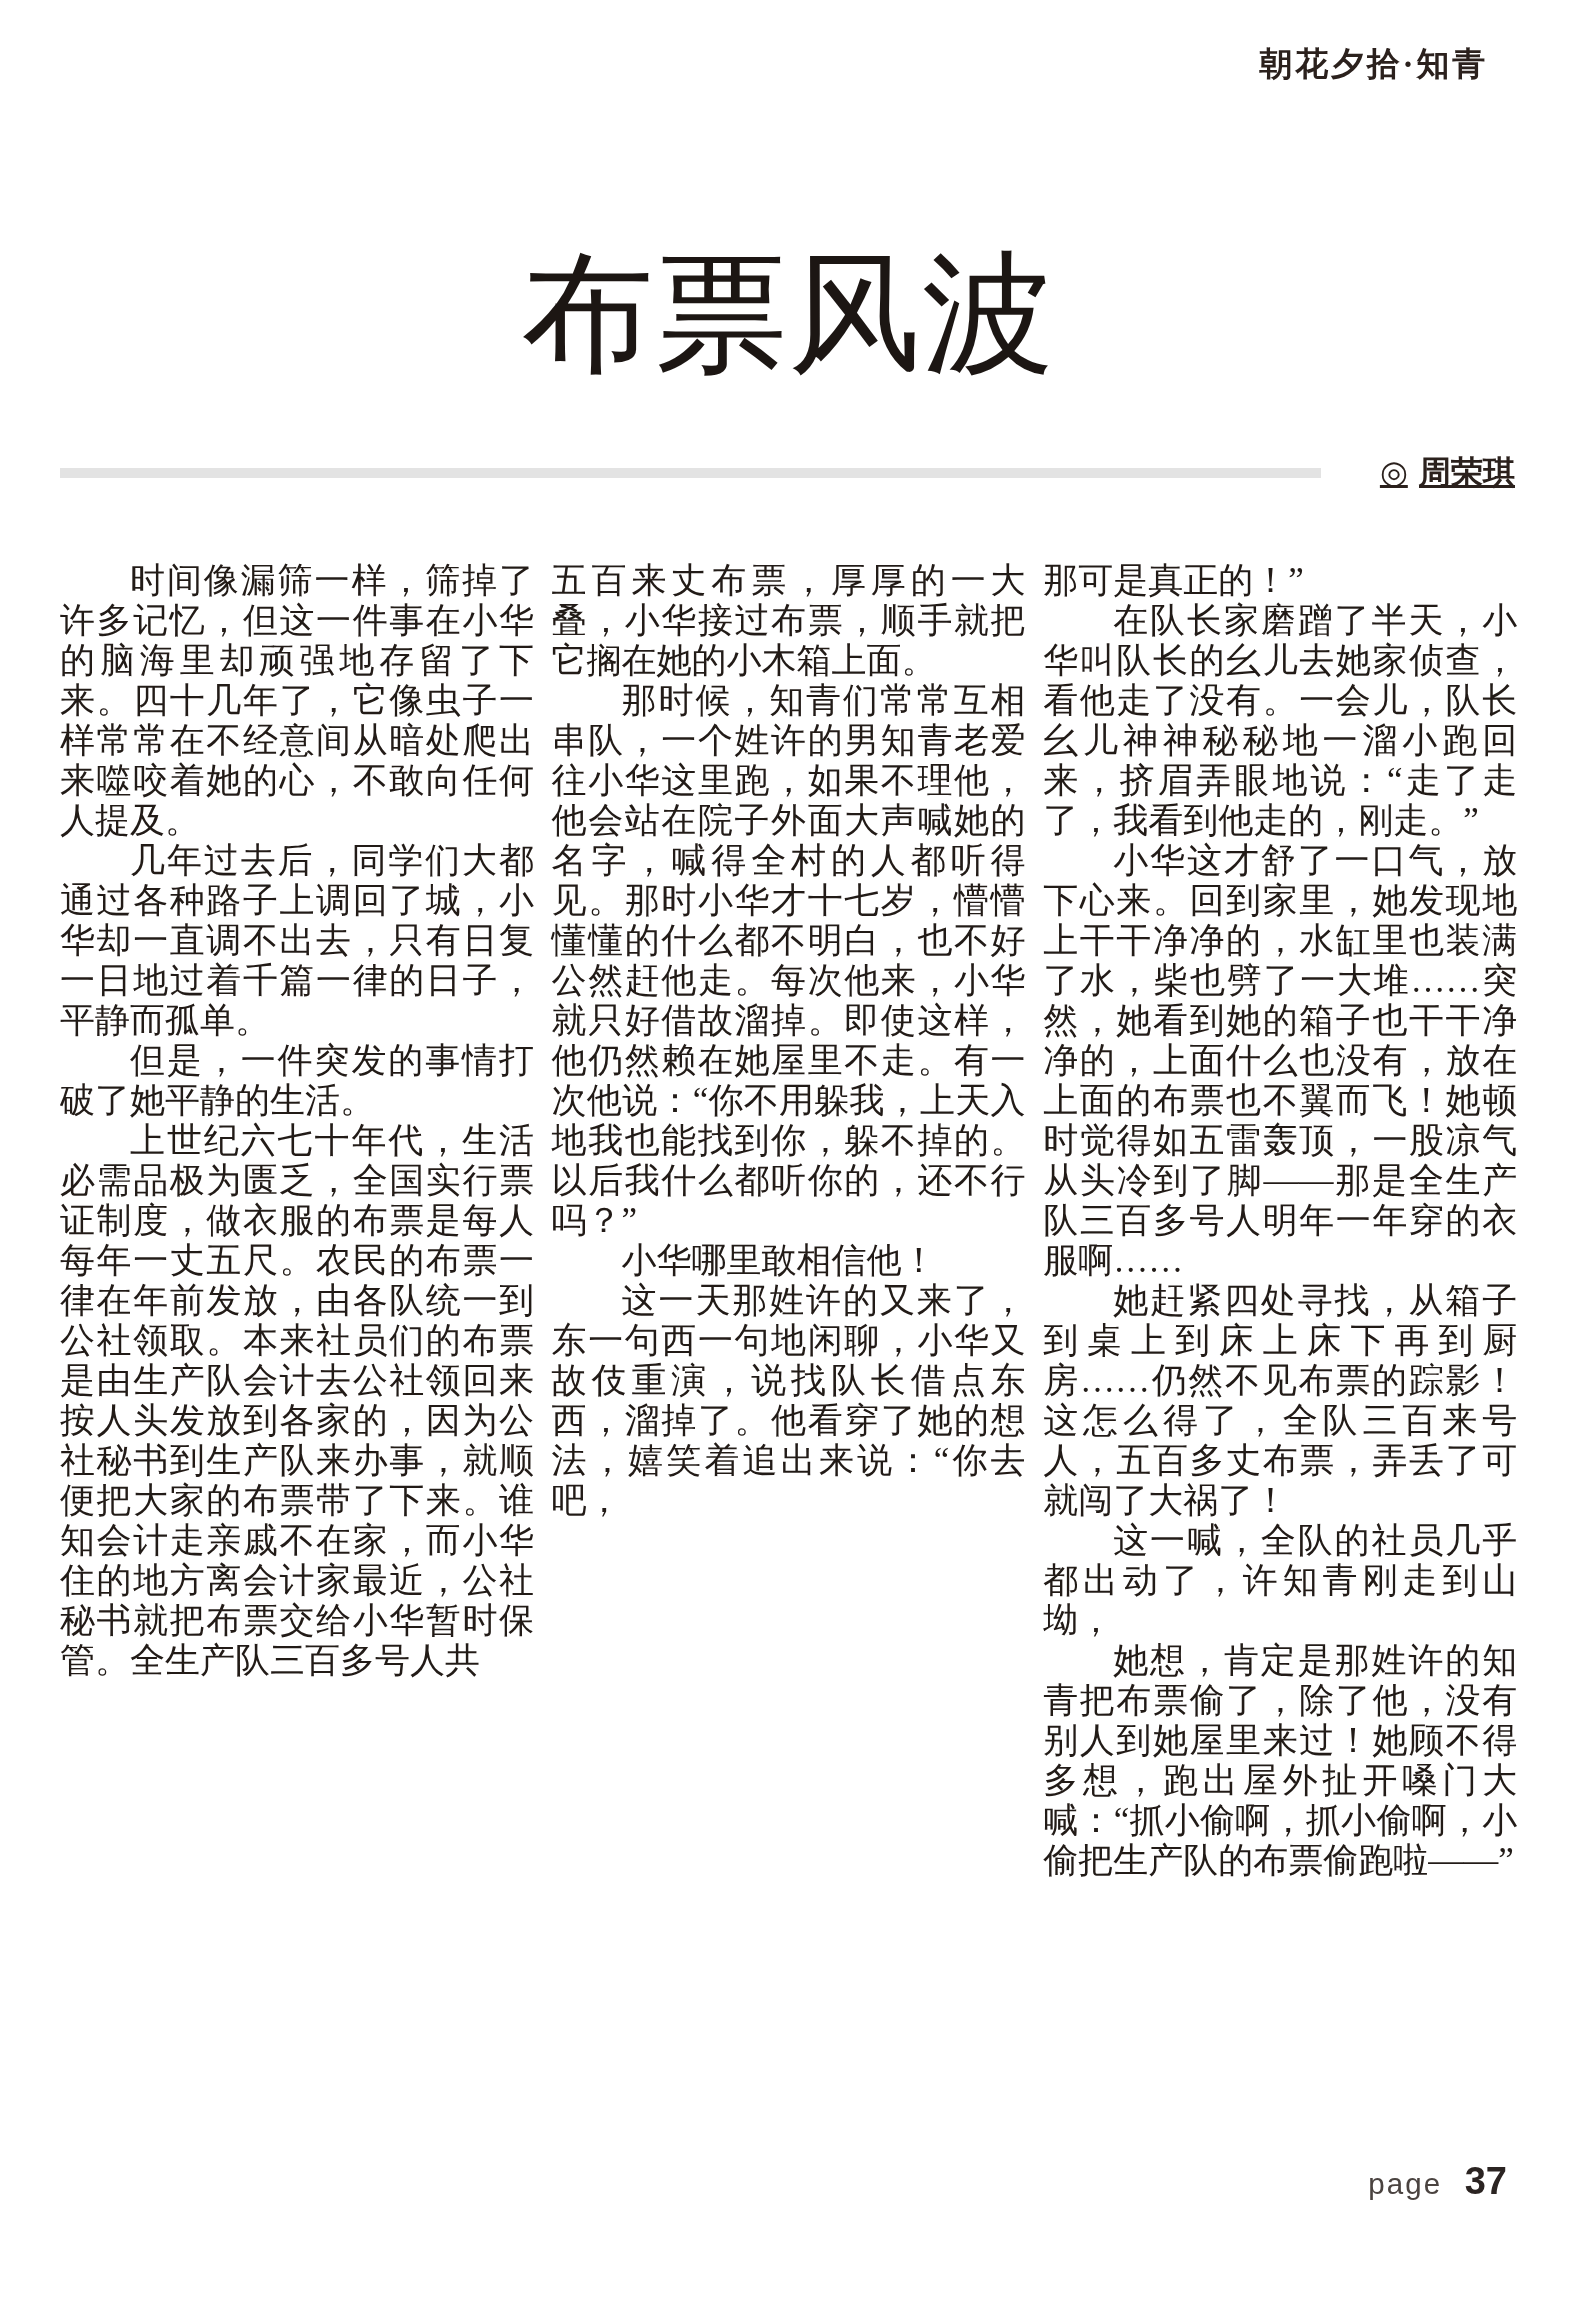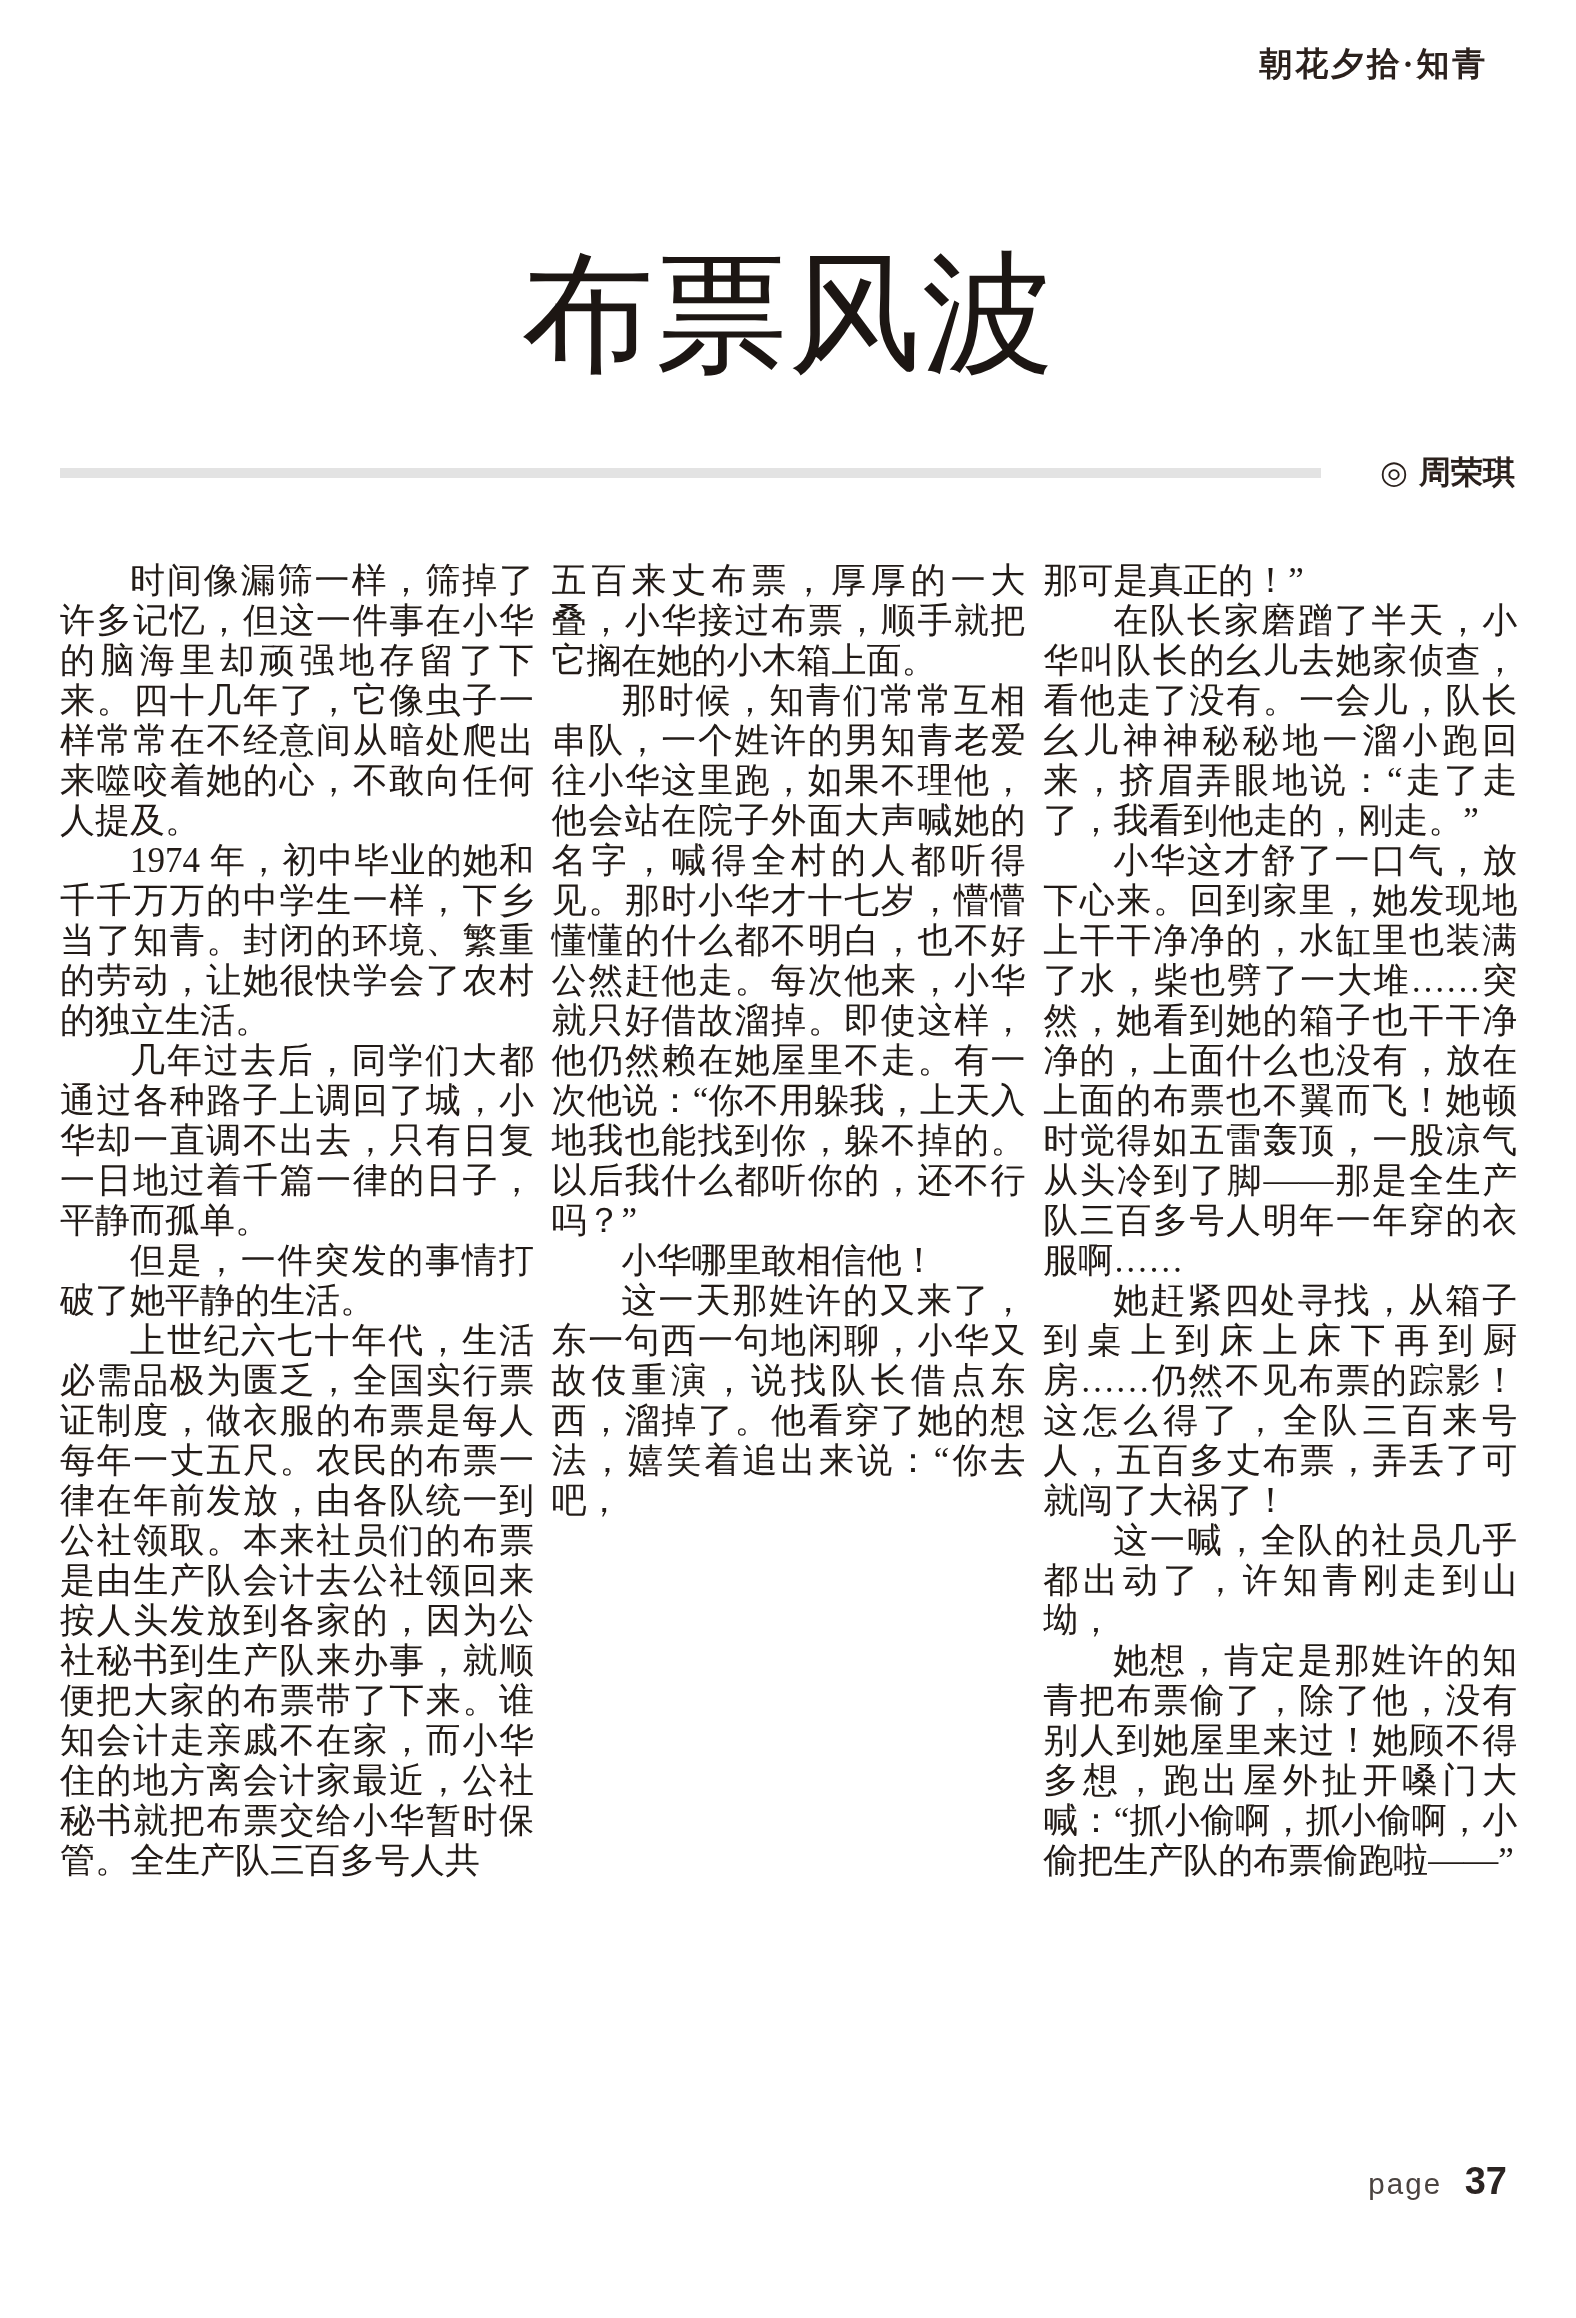--- a/index.html
+++ b/index.html
@@ -52,20 +52,21 @@
     background: #e3e3e3;
   }
   .author-byline {
     position: absolute;
     right: 0;
     top: 8.4px;
     font-size: 32px;
     font-weight: bold;
     color: #2b211d;
     white-space: nowrap;
+    text-decoration: underline;
   }
   .author-byline .marker { margin-right: 11.2px; }
   .article-body {
     position: absolute;
     top: 561px;
     left: 60px;
     width: 1457px;
     display: flex;
     gap: 17.6px;
   }
@@ -117,21 +118,20 @@
     <div class="divider-rule"></div>
     <div class="author-byline">
       <span class="marker">◎</span><span>周荣琪</span>
     </div>
   </div>
 
   <div class="article-body">
 
     <div class="text-column">
       <p class="indent">时间像漏筛一样，筛掉了许多记忆，但这一件事在小华的脑海里却顽强地存留了下来。四十几年了，它像虫子一样常常在不经意间从暗处爬出来噬咬着她的心，不敢向任何人提及。</p>
-      <p class="indent">1974 年，初中毕业的她和千千万万的中学生一样，下乡当了知青。封闭的环境、繁重的劳动，让她很快学会了农村的独立生活。</p>
       <p class="indent">几年过去后，同学们大都通过各种路子上调回了城，小华却一直调不出去，只有日复一日地过着千篇一律的日子，平静而孤单。</p>
       <p class="indent">但是，一件突发的事情打破了她平静的生活。</p>
       <p class="indent">上世纪六七十年代，生活必需品极为匮乏，全国实行票证制度，做衣服的布票是每人每年一丈五尺。农民的布票一律在年前发放，由各队统一到公社领取。本来社员们的布票是由生产队会计去公社领回来按人头发放到各家的，因为公社秘书到生产队来办事，就顺便把大家的布票带了下来。谁知会计走亲戚不在家，而小华住的地方离会计家最近，公社秘书就把布票交给小华暂时保管。全生产队三百多号人共</p>
     </div>
 
     <div class="text-column">
       <p>五百来丈布票，厚厚的一大叠，小华接过布票，顺手就把它搁在她的小木箱上面。</p>
       <p class="indent">那时候，知青们常常互相串队，一个姓许的男知青老爱往小华这里跑，如果不理他，他会站在院子外面大声喊她的名字，喊得全村的人都听得见。那时小华才十七岁，懵懵懂懂的什么都不明白，也不好公然赶他走。每次他来，小华就只好借故溜掉。即使这样，他仍然赖在她屋里不走。有一次他说：“你不用躲我，上天入地我也能找到你，躲不掉的。以后我什么都听你的，还不行吗？”</p>
       <p class="indent">小华哪里敢相信他！</p>
       <p class="indent">这一天那姓许的又来了，东一句西一句地闲聊，小华又故伎重演，说找队长借点东西，溜掉了。他看穿了她的想法，嬉笑着追出来说：“你去吧，</p>

